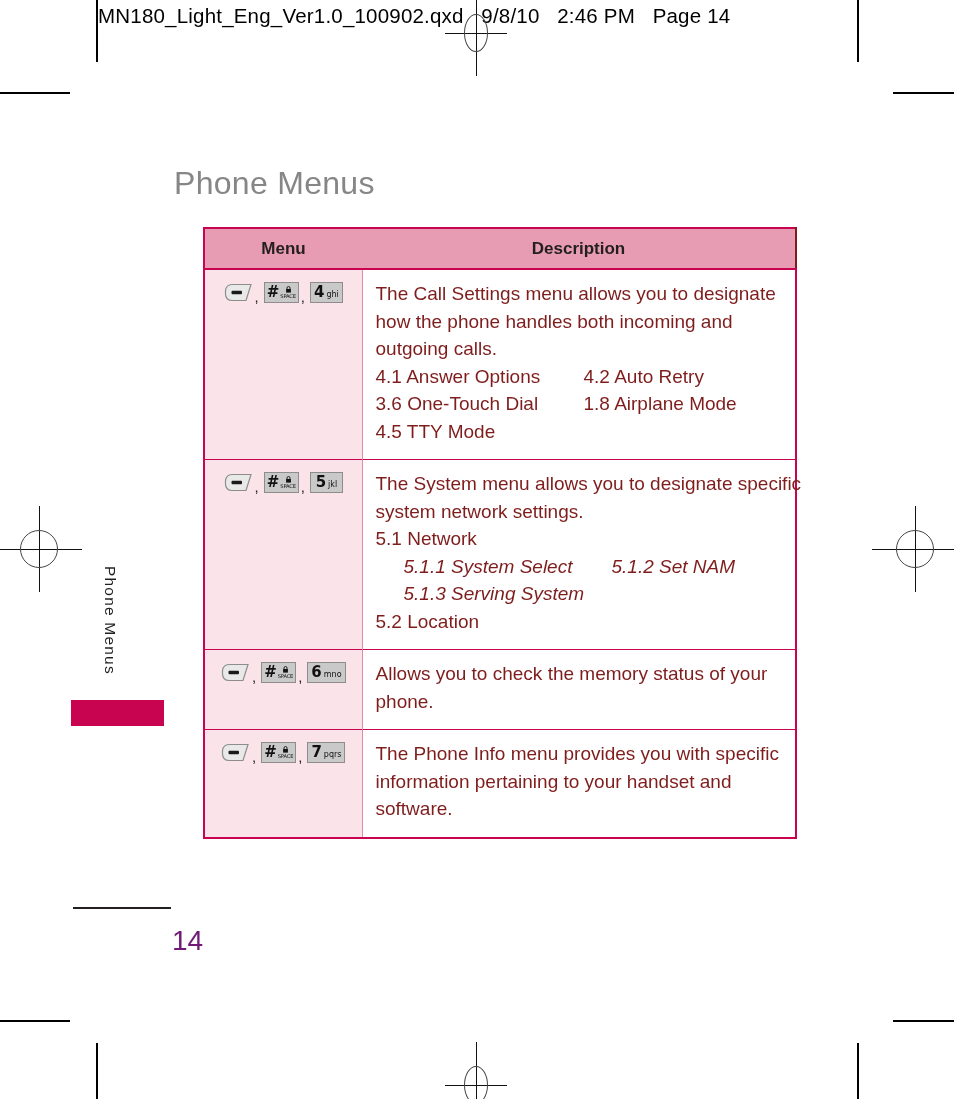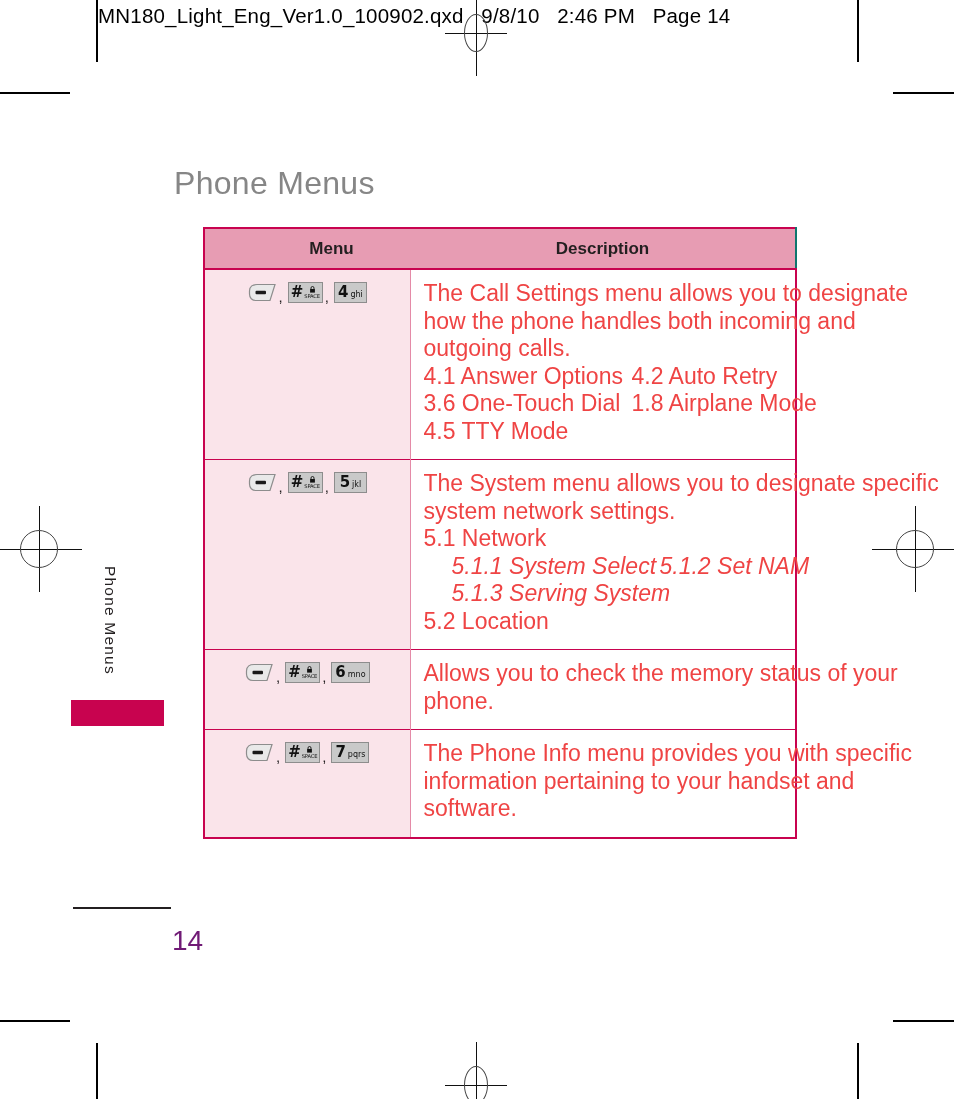--- a/index.html
+++ b/index.html
@@ -146,41 +146,40 @@
     font-weight: bold;
     text-align: center;
     height: 39px;
     line-height: 39px;
     border-top: 2px solid #c8034f;
     border-bottom: 2px solid #c8034f;
   }
   .menu-table thead th.th-menu {
     width: 157px;
     border-left: 2px solid #c8034f;
-    padding-left: 48px;
   }
   .menu-table thead th.th-desc {
-    border-right: 2px solid #0f766e;
+    border-right: 2px solid #7f1d1d;
   }
 
   .menu-table tbody td.col-keys {
     width: 157px;
     background: #fae4ea;
     border-left: 2px solid #c8034f;
     border-right: 1px solid #e48aa7;
     padding: 12px 0 14px 0;
     text-align: center;
   }
   .menu-table tbody td.col-desc {
     background: #ffffff;
     border-right: 2px solid #c8034f;
     padding: 10px 14px 14px 13px;
-    font-size: 23px;
+    font-size: 19px;
     line-height: 27.5px;
-    color: #ef4444;
+    color: #7f1d1d;
   }
   .menu-table tbody tr.sep td {
     border-top: 1.5px solid #c8034f;
   }
   .menu-table tbody tr.last td {
     border-bottom: 2px solid #c8034f;
   }
 
   .desc-line { white-space: nowrap; }
   .sub-grid {

